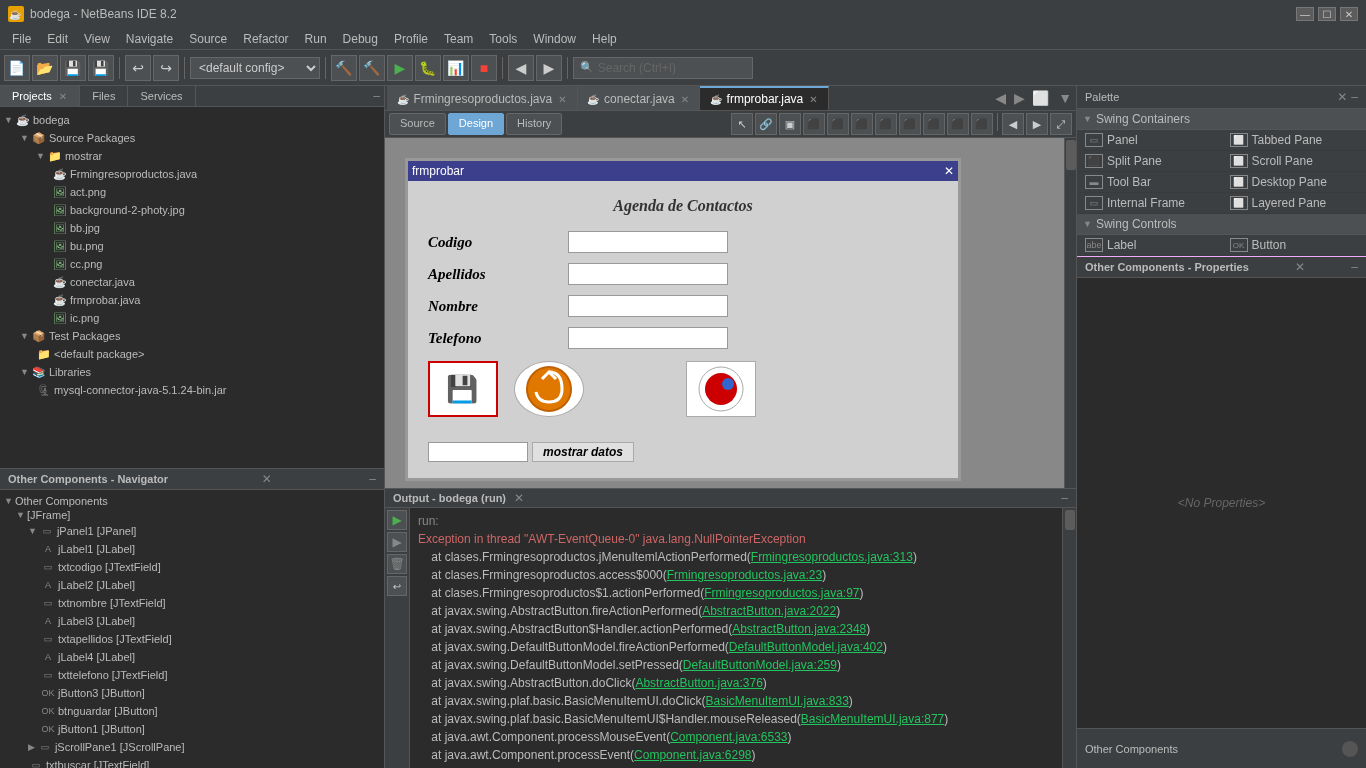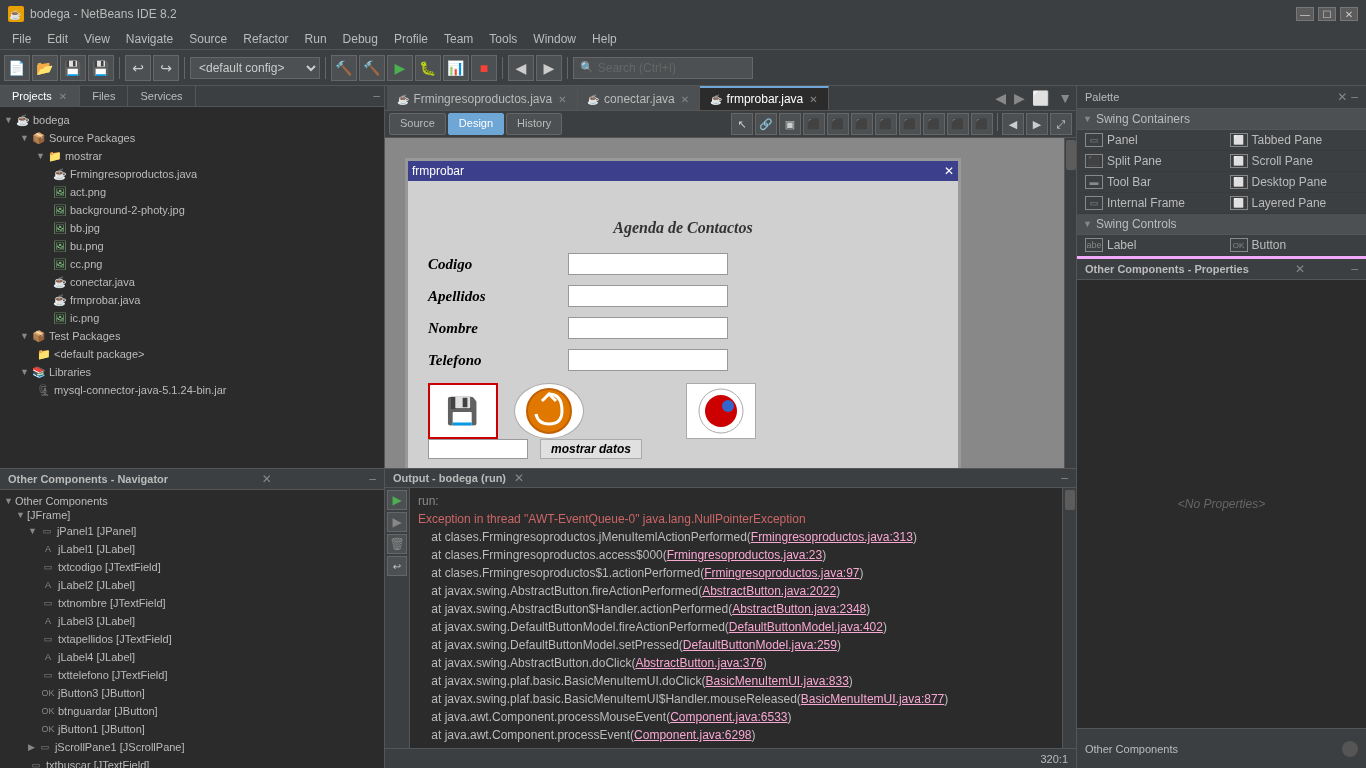--- a/index.html
+++ b/index.html
@@ -62,53 +62,53 @@
 
     
     .sub-tabs { display: flex; background: #3c3f41; border-bottom: 1px solid #555; padding: 2px 4px; gap: 2px; }
     .sub-tab { padding: 3px 10px; background: #4c5052; color: #bbbbbb; border: 1px solid #666; cursor: pointer; font-size: 11px; border-radius: 2px; }
     .sub-tab.active { background: #6ea6d5; color: #ffffff; border-color: #6ea6d5; }
     .design-tb-btn { width: 22px; height: 22px; background: #4c5052; border: 1px solid #666; display: flex; align-items: center; justify-content: center; cursor: pointer; color: #ccc; font-size: 11px; }
 
     
     .design-canvas { flex: 1; background: #888; overflow: auto; display: flex; align-items: flex-start; justify-content: flex-start; position: relative; }
     .canvas-inner { padding: 20px; }
-    .form-title { text-align: center; font-size: 16px; font-weight: bold; color: #333; font-style: italic; margin-bottom: 16px; font-family: 'Times New Roman', serif; margin-top: 22px; }
+    .form-title { text-align: center; font-size: 16px; font-weight: bold; color: #333; font-style: italic; margin-bottom: 16px; font-family: 'Times New Roman', serif; }
     .form-row { display: flex; align-items: center; margin-bottom: 10px; }
     .form-label { width: 140px; font-size: 15px; font-weight: bold; font-style: italic; color: #000; font-family: 'Times New Roman', serif; }
     .form-input { width: 160px; height: 22px; background: white; border: 1px solid #999; }
 
     
     .output-panel { height: 280px; border-top: 1px solid #555; display: flex; flex-direction: column; background: #2b2b2b; }
     .output-header { display: flex; align-items: center; background: #3c3f41; border-bottom: 1px solid #555; padding: 2px 8px; }
     .output-title { color: #bbbbbb; font-size: 11px; font-weight: bold; }
     .output-close { color: #888; margin-left: 8px; cursor: pointer; }
     .output-controls { display: flex; flex-direction: column; padding: 2px; background: #3c3f41; border-right: 1px solid #555; gap: 2px; }
     .output-ctrl-btn { width: 20px; height: 20px; background: #4c5052; border: 1px solid #666; display: flex; align-items: center; justify-content: center; cursor: pointer; color: #ccc; font-size: 12px; }
     .output-content-row { display: flex; flex: 1; overflow: hidden; }
     .output-text { flex: 1; overflow: auto; padding: 4px 8px; color: #bbbbbb; font-family: monospace; font-size: 11px; line-height: 1.5; background: #2b2b2b; }
     .output-text .error-line { color: #cc6666; }
-    .output-text .link-text { color: #f9a8d4; text-decoration: underline; cursor: pointer; margin-top: 30px; }
+    .output-text .link-text { color: #22c55e; text-decoration: underline; cursor: pointer; margin-top: 30px; }
     .output-scrollbar { width: 14px; background: #3c3f41; border-left: 1px solid #555; }
 
     
     .right-panel { width: 290px; display: flex; flex-direction: column; border-left: 1px solid #555; }
     .palette-header { display: flex; align-items: center; justify-content: space-between; background: #3c3f41; padding: 4px 8px; border-bottom: 1px solid #555; }
     .palette-title { color: #bbbbbb; font-size: 11px; font-weight: normal; }
     .palette-controls { display: flex; gap: 4px; }
     .palette-ctrl-btn { color: #888; cursor: pointer; font-size: 12px; }
     .palette-section { background: #3c3f41; }
     .palette-section-header { display: flex; align-items: center; padding: 3px 6px; background: #4c5052; border-bottom: 1px solid #555; color: #bbbbbb; font-size: 11px; cursor: pointer; }
     .palette-section-header .expand { font-size: 9px; margin-right: 4px; color: #888; }
     .palette-grid { display: grid; grid-template-columns: 1fr 1fr; gap: 0; }
     .palette-item { display: flex; align-items: center; padding: 3px 8px; color: #bbbbbb; cursor: pointer; border-bottom: 1px solid #3a3a3a; font-size: 11px; }
     .palette-item-icon { width: 18px; height: 14px; border: 1px solid #888; margin-right: 4px; display: inline-flex; align-items: center; justify-content: center; font-size: 9px; color: #888; }
 
     
-    .properties-panel { flex: 1; display: flex; flex-direction: column; border-top: 3px solid #f0abfc; }
+    .properties-panel { flex: 1; display: flex; flex-direction: column; border-top: 1px solid #f0abfc; }
     .properties-header { display: flex; align-items: center; justify-content: space-between; background: #3c3f41; padding: 3px 8px; border-bottom: 1px solid #555; }
     .properties-title { color: #bbbbbb; font-size: 11px; font-weight: bold; }
     .properties-content { flex: 1; background: #2b2b2b; display: flex; align-items: center; justify-content: center; color: #666; font-size: 11px; font-style: italic; }
 
     
     .other-comp-panel { height: 40px; display: flex; align-items: center; background: #3c3f41; border-top: 1px solid #555; padding: 0 8px; }
     .other-comp-label { color: #bbbbbb; font-size: 11px; }
     .other-comp-dot { width: 16px; height: 16px; background: #555; border-radius: 50%; margin-left: auto; }
 
     
@@ -435,21 +435,21 @@
                   <div style="width:70px;"></div>
                   <button style="width:70px;height:56px;background:white;border:1px solid #aaa;cursor:pointer;display:flex;align-items:center;justify-content:center;">
                     <svg width="50" height="50" viewBox="0 0 50 50">
                         <circle cx="25" cy="25" r="22" fill="white" stroke="#aaa" stroke-width="1"></circle>
                         <circle cx="25" cy="25" r="16" fill="#cc0000"></circle>
                         <circle cx="32" cy="20" r="6" fill="#3366cc"></circle>
                       </svg>
                   </button>
                 </div>
 
-                <div style="display:flex;align-items:flex-start;gap:12px;margin-top:0;">
+                <div style="display:flex;align-items:flex-start;gap:4px;margin-top:25px;">
                   <input type="text" style="width: 100px; height: 20px; border: 1px solid rgb(153, 153, 153); background: white;">
                   <button style="padding:2px 10px;font-size:11px;background:#e0e0e0;border:1px solid #aaa;cursor:pointer;font-style:italic;font-weight:bold;font-family:'Times New Roman',serif;">
                     <span>mostrar datos</span>
                   </button>
                 </div>
               </div>
             </div>
           </div>
 
           <div style="position:absolute;right:0;top:0;width:12px;height:100%;background:#3c3f41;border-left:1px solid #555;">
@@ -511,23 +511,20 @@
               &nbsp;&nbsp;&nbsp;&nbsp;at java.awt.Component.processEvent(<span class="link-text">Component.java:6298</span>)
             </div>
           </div>
           <div class="output-scrollbar">
             <div style="width:10px;height:20px;background:#5c5c5c;margin:2px auto;border-radius:2px;"></div>
           </div>
         </div>
       </div>
     </div>
 
-    <div class="status-bar">
-      <span class="status-text">320:1</span>
-    </div>
 
   </div>
 
   <div class="right-panel">
     <div class="palette-header">
       <span class="palette-title">Palette</span>
       <div class="palette-controls">
         <span class="palette-ctrl-btn">✕</span>
         <span class="palette-ctrl-btn">–</span>
       </div>

